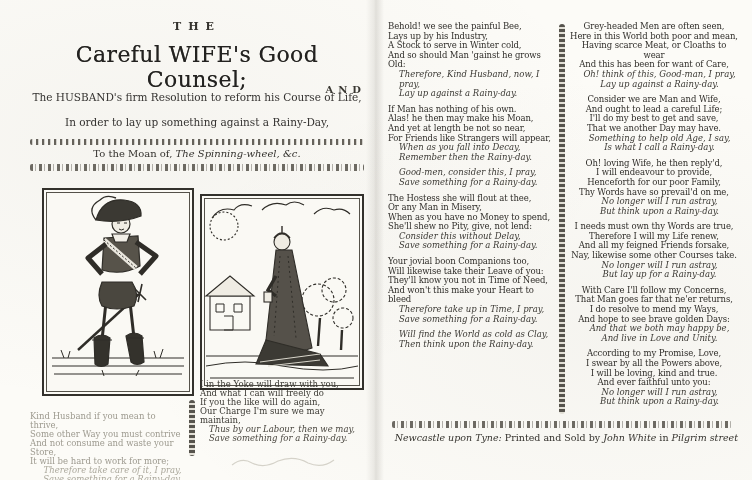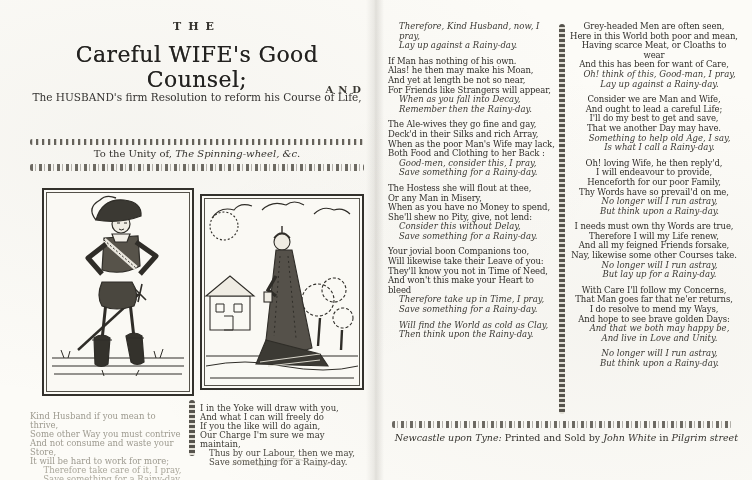--- a/index.html
+++ b/index.html
@@ -41,21 +41,21 @@
   .cutframe{border:2px solid #33312c;box-shadow:inset 0 0 0 2px #fbfaf5, inset 0 0 0 3px #55524a;
     background:#faf9f4;}
   svg{display:block;}
 
   
   .lines{white-space:pre-line;}
   .stanza{margin-bottom:6px;}
   .stanza .roman{font-size:8.5px;line-height:9.6px;letter-spacing:-.1px;color:#302e2a;}
   .stanza .refrain{font-size:8.5px;line-height:9.6px;font-style:italic;padding-left:11px;color:#3a3833;}
   .smallverse .roman{font-size:8.5px;line-height:9px;color:#3b3933;}
-  .smallverse .refrain{font-size:8.5px;line-height:9px;padding-left:9px;color:#49463f;}
+  .smallverse .refrain{font-size:8.5px;line-height:9px;font-style:italic;padding-left:9px;color:#49463f;}
   .faded .roman{color:#9d9a8f;}
   .faded .refrain{color:#aaa79b;text-align:center;}
 
   
   .chain{width:6px;border-radius:3px;opacity:.85;
     background:repeating-linear-gradient(180deg,#39362f 0 3px,#dedbd1 3px 5px);}
 
   .imprint{width:100%;text-align:right;font-size:9.5px;color:#33312c;}
   .imprint .it{font-style:italic;}
 
@@ -65,24 +65,25 @@
 <body>
 
 <div class="scan">
   <div class="gutter"></div>
 
   <div class="page" id="left-page">
     <div class="c the" style="top:12px;left:0;">THE</div>
     <div class="c main-title" style="top:34px;left:0;">Careful WIFE's Good Counsel;</div>
     <div class="c and" style="top:76px;left:0;">AND</div>
     <div class="c sub" style="top:83px;left:0;">The HUSBAND's firm Resolution to reform his Course of Life,</div>
+    <div class="c sub" style="top:108px;left:0;">In order to lay up something against a Rainy-Day,</div>
 
     <div class="c band" style="top:131px;left:2px;width:334px;"></div>
     <div class="c tune" style="top:140px;left:0;">
-      <span>To the Unity of, </span><i>The Spinning-wheel</i><i>, &amp;c.</i>
+      <span>To the Moan of, </span><i>The Spinning-wheel</i><i>, &amp;c.</i>
     </div>
     <div class="c band2" style="top:156px;left:2px;width:334px;"></div>
 
     <div class="c cutframe" style="top:180px;left:14px;width:148px;height:204px;">
       <svg width="148" height="204" viewBox="0 0 148 204">
         <g stroke="#2f2d28" fill="none" stroke-width="1.2">
 
           <path d="M8 168 h132 M8 176 h132 M10 184 h128" stroke-width="1"></path>
           <path d="M20 168 l-3 -8 M24 168 l2 -7 M116 168 l3 -9 M112 168 l-2 -7 M60 186 l-2 -6 M92 186 l3 -6" stroke-width="1"></path>
 
@@ -145,53 +146,53 @@
 
     <div class="c smallverse faded" style="top:404px;left:2px;width:156px;">
       <div class="roman lines">Kind Husband if you mean to thrive,
 Some other Way you must contrive
 And not consume and waste your Store,
 It will be hard to work for more;</div>
       <div class="refrain lines">Therefore take care of it, I pray,
 Save something for a Rainy-day.</div>
     </div>
     <div class="c chain" style="top:392px;left:161px;height:56px;"></div>
-    <div class="c smallverse" style="top:396px;left:172px;width:164px;">
+    <div class="c smallverse" style="top:372px;left:172px;width:164px;">
       <div class="roman lines">I in the Yoke will draw with you,
 And what I can will freely do
 If you the like will do again,
 Our Charge I'm sure we may maintain,</div>
       <div class="refrain lines">Thus by our Labour, then we may,
 Save something for a Rainy-day.</div>
     </div>
     <svg class="c scribble" style="top:448px;left:200px;" width="110" height="14" viewBox="0 0 110 14">
       <path d="M4 9 q10 -8 20 -2 q12 6 26 -2 q16 -6 30 2 q14 6 26 -3" stroke="#b7b3a6" fill="none" stroke-width="1.2"></path>
     </svg>
   </div>
 
   <div class="page" id="right-page">
 
     <div class="c" style="top:14px;left:2px;width:168px;">
       <div class="stanza">
+        <div class="roman lines">Behold! we see the painful Bee,
+Lays up by his Industry,
+A Stock to serve in Winter cold,
+And so should Man 'gainst he grows Old:</div>
         <div class="refrain lines">Therefore, Kind Husband, now, I pray,
 Lay up against a Rainy-day.</div>
       </div>
       <div class="stanza">
         <div class="roman lines">If Man has nothing of his own.
 Alas! he then may make his Moan,
 And yet at length be not so near,
 For Friends like Strangers will appear,</div>
         <div class="refrain lines">When as you fall into Decay,
 Remember then the Rainy-day.</div>
       </div>
       <div class="stanza">
-        <div class="roman lines">The Ale-wives they go fine and gay,
-Deck'd in their Silks and rich Array,
-When as the poor Man's Wife may lack,
-Both Food and Clothing to her Back :</div>
         <div class="refrain lines">Good-men, consider this, I pray,
 Save something for a Rainy-day.</div>
       </div>
       <div class="stanza">
         <div class="roman lines">The Hostess she will flout at thee,
 Or any Man in Misery,
 When as you have no Money to spend,
 She'll shew no Pity, give, not lend:</div>
         <div class="refrain lines">Consider this without Delay,
 Save something for a Rainy-day.</div>
@@ -247,20 +248,24 @@
       </div>
       <div class="stanza">
         <div class="roman lines">With Care I'll follow my Concerns,
 That Man goes far that ne'er returns,
 I do resolve to mend my Ways,
 And hope to see brave golden Days:</div>
         <div class="refrain lines">And that we both may happy be,
 And live in Love and Unity.</div>
       </div>
       <div class="stanza">
+        <div class="roman lines">According to my Promise, Love,
+I swear by all the Powers above,
+I will be loving, kind and true.
+And ever faithful unto you:</div>
         <div class="refrain lines">No longer will I run astray,
 But think upon a Rainy-day.</div>
       </div>
     </div>
 
     <div class="c band2" style="top:413px;left:6px;width:340px;"></div>
     <div class="c imprint" style="top:424px;left:0;">
       <span class="it">Newcastle upon Tyne:</span><span> Printed and Sold by </span><span class="it">John White</span><span> in </span><span class="it">Pilgrim street</span>
     </div>
   </div>

